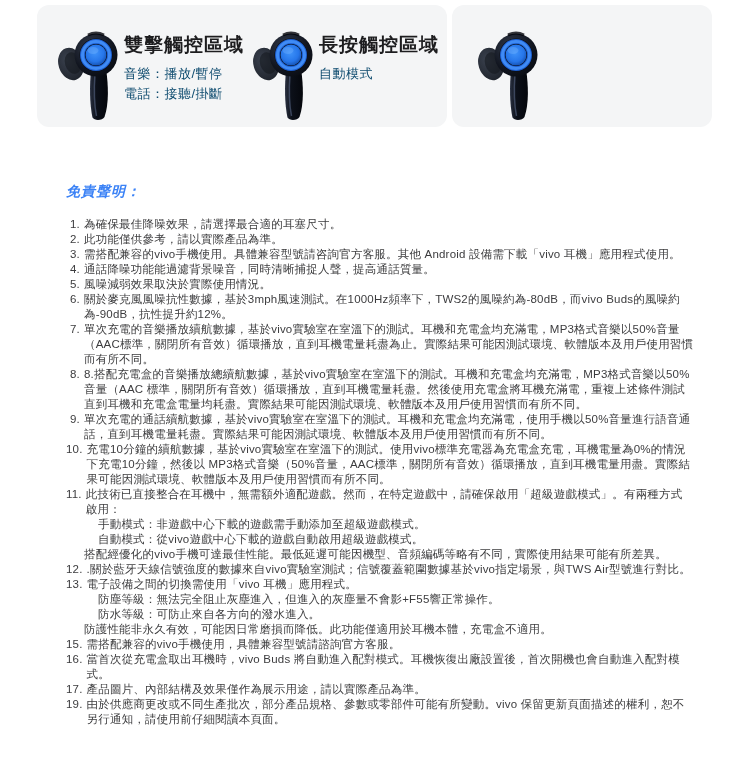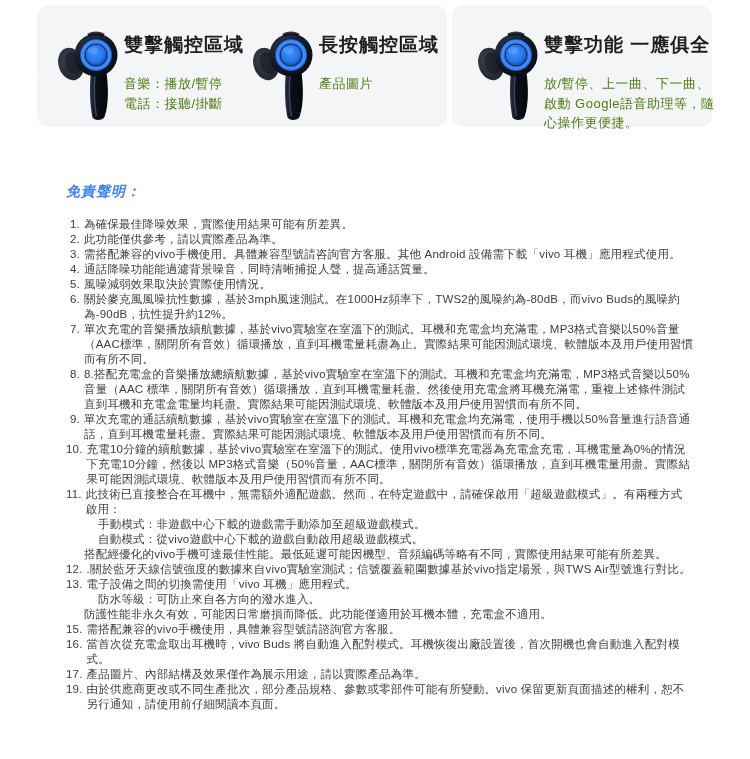--- a/index.html
+++ b/index.html
@@ -16,21 +16,21 @@
   .feature{display:flex;}
   .feature-a{flex:0 0 216px;}
   .feature-b{flex:1;}
   .earbud-wrap{flex:0 0 66px;height:94px;margin-top:22px;}
   .feature-a .earbud-wrap{margin-left:21px;}
   .card-right .earbud-wrap{margin-left:26px;}
   .feature-text{margin-top:28px;}
   .feature-title{
     font-size:19px;font-weight:bold;color:#1d1d1f;letter-spacing:1px;line-height:24px;white-space:nowrap;
   }
-  .feature-desc{margin-top:17px;font-size:13px;color:#4d7c0f;line-height:19.5px;letter-spacing:0.5px;}
+  .feature-desc{margin-top:7px;font-size:13px;color:#0c4a6e;line-height:19.5px;letter-spacing:0.5px;}
   .feature-desc div{white-space:nowrap;}
   
   .disclaimer{position:absolute;left:66px;top:183px;width:628px;}
   .disc-heading{font-size:14px;font-weight:bold;color:#3b82f6;letter-spacing:1px;font-style:italic;}
   .disc-list{margin-top:16px;}
   .row{display:flex;font-size:11.5px;line-height:15px;color:#3c3c3e;letter-spacing:0.2px;}
   .num{flex:0 0 14px;text-align:right;}
   .txt{flex:1;padding-left:4px;}
   .txt.ind2{padding-left:18px;}
 </style>
@@ -113,21 +113,21 @@
     <circle cx="38" cy="28" r="16.5" fill="#0a0d14"></circle>
     <circle cx="38" cy="28" r="13.5" fill="none" stroke="#1e5fd0" stroke-width="5"></circle>
     <circle cx="38" cy="28" r="13.5" fill="none" stroke="#3f8bf5" stroke-width="3"></circle>
     <circle cx="38" cy="28" r="10.5" fill="url(#discG)"></circle>
     <ellipse cx="35" cy="23.5" rx="5.5" ry="3.5" fill="#7cb6ff" opacity="0.35"></ellipse>
     <path d="M30 8 Q38 4 46 8" stroke="#02040a" stroke-width="3" fill="none" opacity="0.8"></path>
   </svg></span>
       <div class="feature-text">
         <div class="feature-title">長按觸控區域</div>
         <div class="feature-desc">
-          <div>產品圖片</div>
+          <div>自動模式</div>
         </div>
       </div>
     </div>
   </div>
 
   <div class="card card-right">
     <div class="feature">
       <span class="earbud-wrap"><svg width="66" height="94" viewBox="0 0 66 94" xmlns="http://www.w3.org/2000/svg">
     <defs>
       <linearGradient id="stemG" x1="0" y1="0" x2="1" y2="0">
@@ -155,38 +155,30 @@
     <path d="M33 44 L48 42 C50.5 58 51 77 46.5 90 C44.5 93.5 36.5 94 34.5 90.5 C31.5 77 31.5 58 33 44 Z" fill="url(#stemG)"></path>
     <path d="M37 46 C35.8 62 36 77 38.5 89" stroke="#4a5570" stroke-width="1.5" fill="none" opacity="0.75"></path>
     <circle cx="38" cy="28" r="21.5" fill="url(#headG)"></circle>
     <circle cx="38" cy="28" r="16.5" fill="#0a0d14"></circle>
     <circle cx="38" cy="28" r="13.5" fill="none" stroke="#1e5fd0" stroke-width="5"></circle>
     <circle cx="38" cy="28" r="13.5" fill="none" stroke="#3f8bf5" stroke-width="3"></circle>
     <circle cx="38" cy="28" r="10.5" fill="url(#discG)"></circle>
     <ellipse cx="35" cy="23.5" rx="5.5" ry="3.5" fill="#7cb6ff" opacity="0.35"></ellipse>
     <path d="M30 8 Q38 4 46 8" stroke="#02040a" stroke-width="3" fill="none" opacity="0.8"></path>
   </svg></span>
-      <div class="feature-text">
-        <div class="feature-title">雙擊功能 一應俱全</div>
-        <div class="feature-desc">
-          <div>放/暫停、上一曲、下一曲、</div>
-          <div>啟動 Google語音助理等，隨</div>
-          <div>心操作更便捷。</div>
-        </div>
-      </div>
     </div>
   </div>
 </div>
 
 <div class="disclaimer">
   <div class="disc-heading">免責聲明：</div>
   <div class="disc-list" id="disclaimer-list">
       <div class="row">
         <span class="num">1.</span>
-        <span class="txt">為確保最佳降噪效果，實際使用結果可能有所差異。</span>
+        <span class="txt">為確保最佳降噪效果，請選擇最合適的耳塞尺寸。</span>
       </div>
       <div class="row">
         <span class="num">2.</span>
         <span class="txt">此功能僅供參考，請以實際產品為準。</span>
       </div>
       <div class="row">
         <span class="num">3.</span>
         <span class="txt">需搭配兼容的vivo手機使用。具體兼容型號請咨詢官方客服。其他 Android 設備需下載「vivo 耳機」應用程式使用。</span>
       </div>
       <div class="row">
@@ -236,20 +228,24 @@
       <div class="row">
         <span class="num">12.</span>
         <span class="txt">.關於藍牙天線信號強度的數據來自vivo實驗室測試；信號覆蓋範圍數據基於vivo指定場景，與TWS Air型號進行對比。</span>
       </div>
       <div class="row">
         <span class="num">13.</span>
         <span class="txt">電子設備之間的切換需使用「vivo 耳機」應用程式。</span>
       </div>
       <div class="row">
         <span class="num"></span>
+        <span class="txt ind2">防塵等級：無法完全阻止灰塵進入，但進入的灰塵量不會影+F55響正常操作。</span>
+      </div>
+      <div class="row">
+        <span class="num"></span>
         <span class="txt ind2">防水等級：可防止來自各方向的潑水進入。</span>
       </div>
       <div class="row">
         <span class="num"></span>
         <span class="txt">防護性能非永久有效，可能因日常磨損而降低。此功能僅適用於耳機本體，充電盒不適用。</span>
       </div>
       <div class="row">
         <span class="num">15.</span>
         <span class="txt">需搭配兼容的vivo手機使用，具體兼容型號請諮詢官方客服。</span>
       </div>

